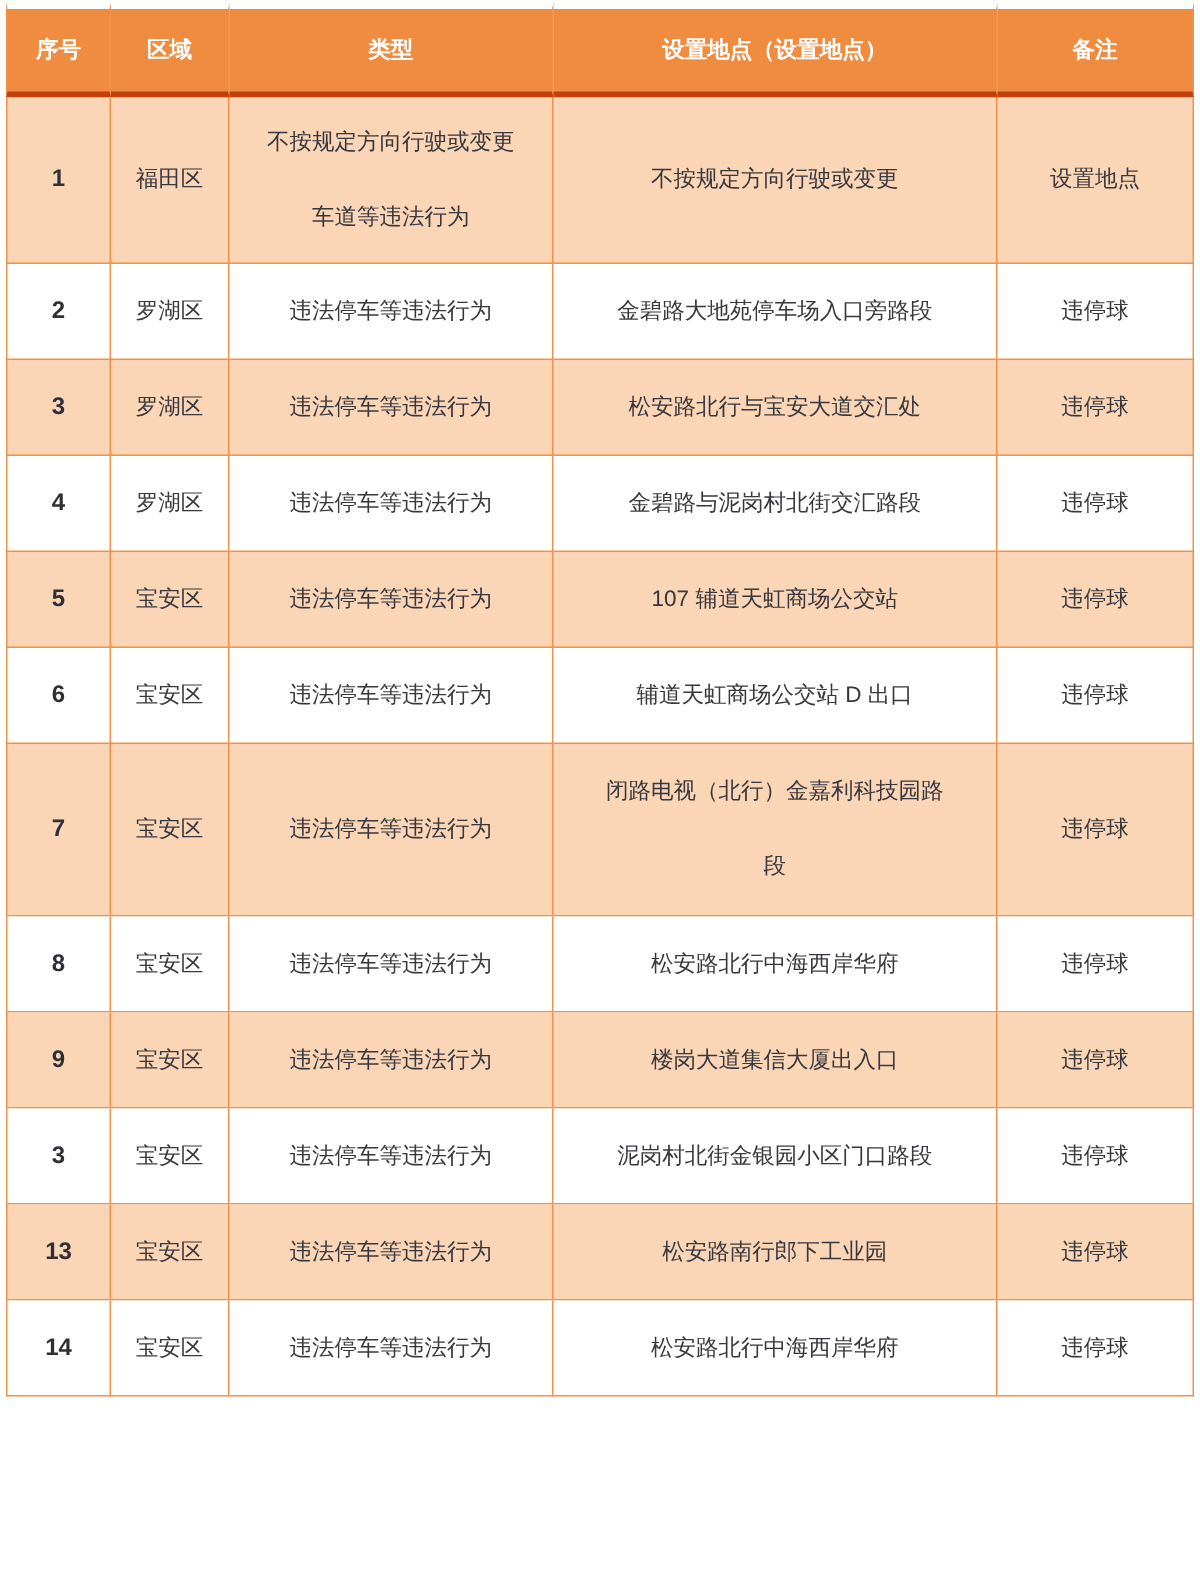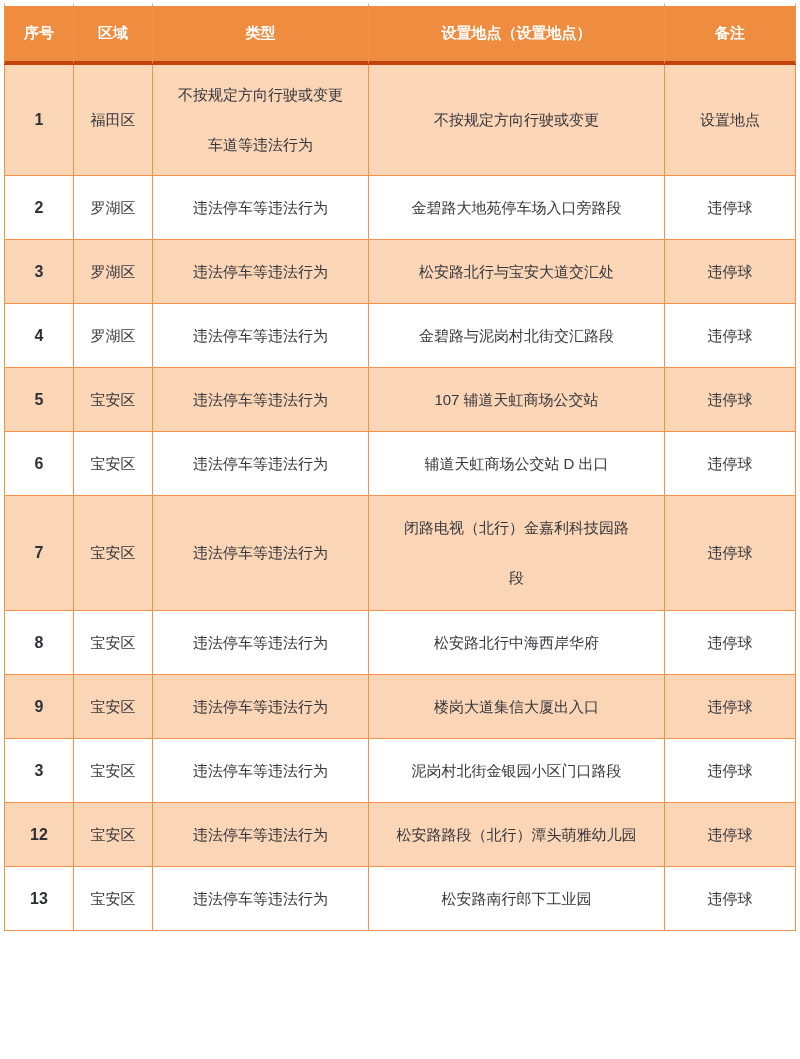--- a/index.html
+++ b/index.html
@@ -157,31 +157,31 @@
 
   <tr>
     <td>3</td>
     <td>宝安区</td>
     <td>违法停车等违法行为</td>
     <td class="loc">泥岗村北街金银园小区门口路段</td>
     <td>违停球</td>
   </tr>
 
 
-  <tr>
-    <td>12</td>
-    <td>宝安区</td>
-    <td>违法停车等违法行为</td>
-    <td class="loc">松安路路段（北行）潭头萌雅幼儿园</td>
-    <td>违停球</td>
-  </tr>
 
   <tr>
     <td>13</td>
     <td>宝安区</td>
     <td>违法停车等违法行为</td>
     <td class="loc">松安路南行郎下工业园</td>
     <td>违停球</td>
   </tr>
 
+  <tr>
+    <td>14</td>
+    <td>宝安区</td>
+    <td>违法停车等违法行为</td>
+    <td class="loc">松安路北行中海西岸华府</td>
+    <td>违停球</td>
+  </tr>
 </tbody>
   </table>
 </div>
 
 </body></html>

